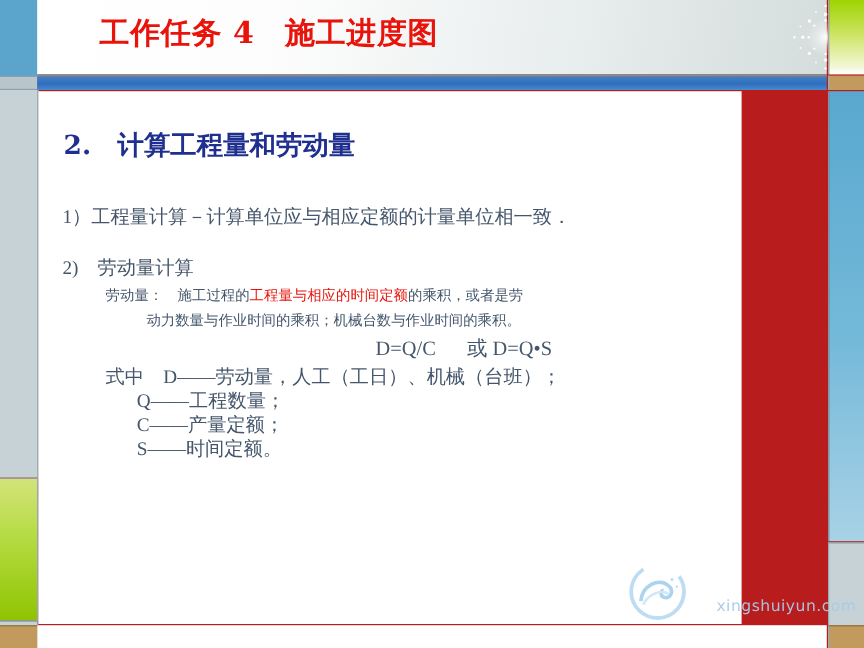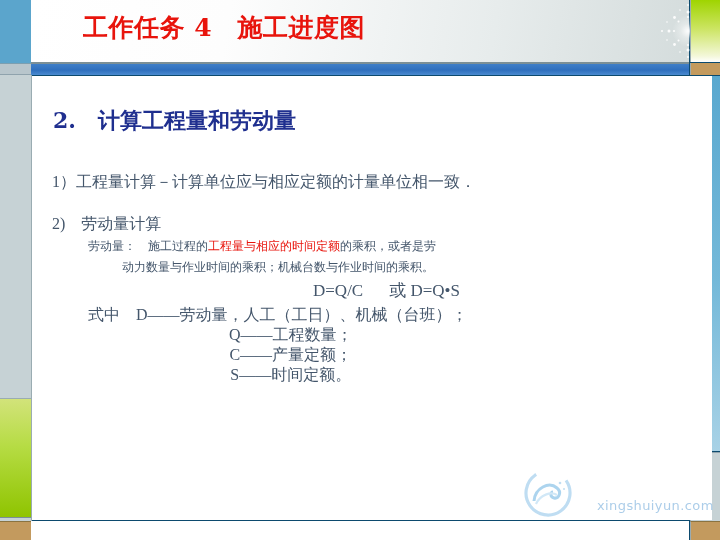--- a/index.html
+++ b/index.html
@@ -10,21 +10,21 @@
   }
   body {
     font-family: "Liberation Serif", "DejaVu Serif", serif;
   }
 
   #slide {
     position: relative;
     width: 720px;
     height: 540px;
     overflow: hidden;
-    background: #0c4a6e;
+    background: #b91c1c;
   }
 
   
   .left-blue {
     position: absolute;
     left: 0; top: 0;
     width: 31px; height: 63px;
     background: #5ba5cc;
     border-bottom: 1px solid #7c9fb0;
   }
@@ -151,21 +151,21 @@
     left: 0px; top: 521px;
     width: 31px; height: 19px;
     background: #c39a5e;
     border-top: 1px solid #8b7340;
   }
 
   
   .content {
     position: absolute;
     left: 32px; top: 76px;
-    width: 680px; height: 444px;
+    width: 586px; height: 444px;
     background: #ffffff;
   }
 
   .heading2 {
     position: absolute;
     left: 21px;
     top: 30px;
     font-family: "DejaVu Serif", "Liberation Serif", serif;
     font-size: 22px;
     font-weight: bold;
@@ -221,21 +221,20 @@
   .formula .gap { display: inline-block; width: 26px; }
 
   .defs {
     position: absolute;
     left: 56px;
     top: 229px;
     color: #44566b;
     font-family: "Liberation Serif", "DejaVu Serif", serif;
     font-size: 16px;
     line-height: 20px;
-    text-align: center;
   }
   .defs .d-row { display: block; white-space: nowrap; }
   .defs .d-indent { padding-left: 26px; }
 
   
   .watermark {
     position: absolute;
     left: 523px;
     top: 466px;
     width: 170px;

